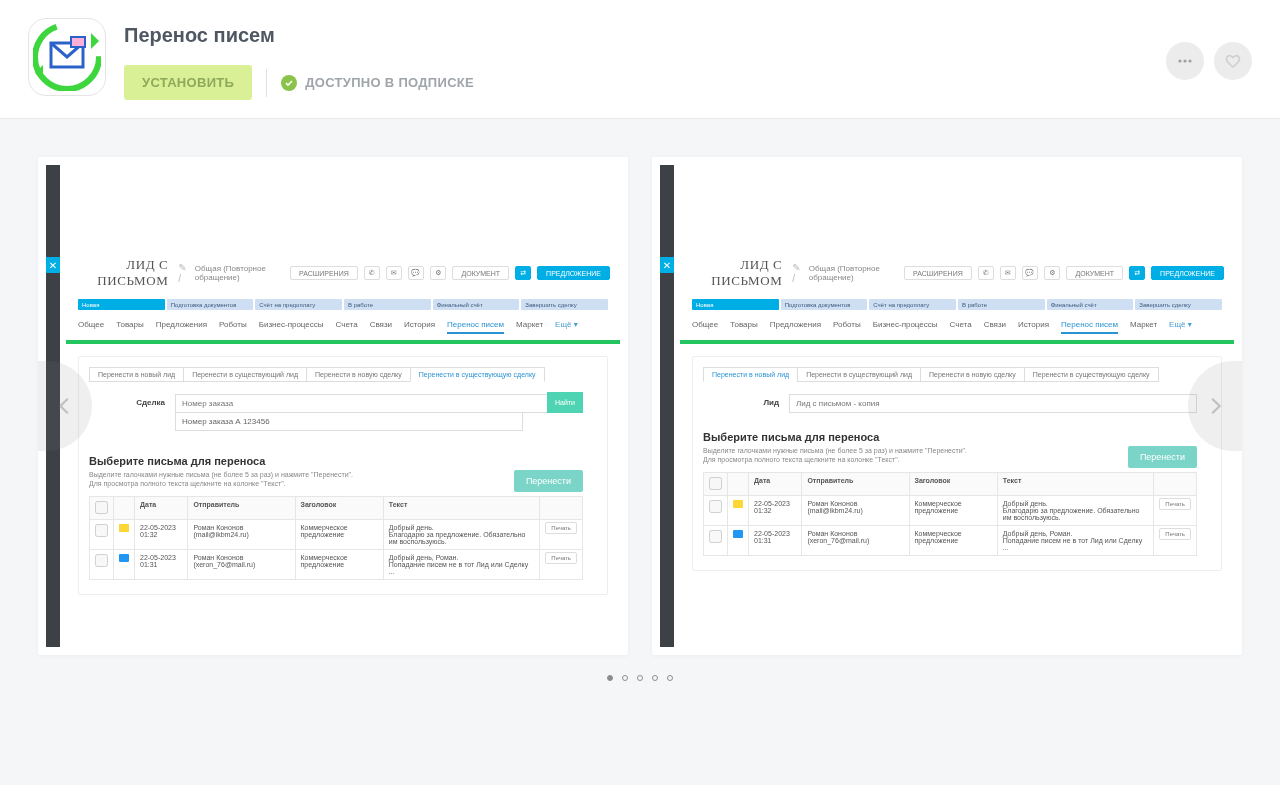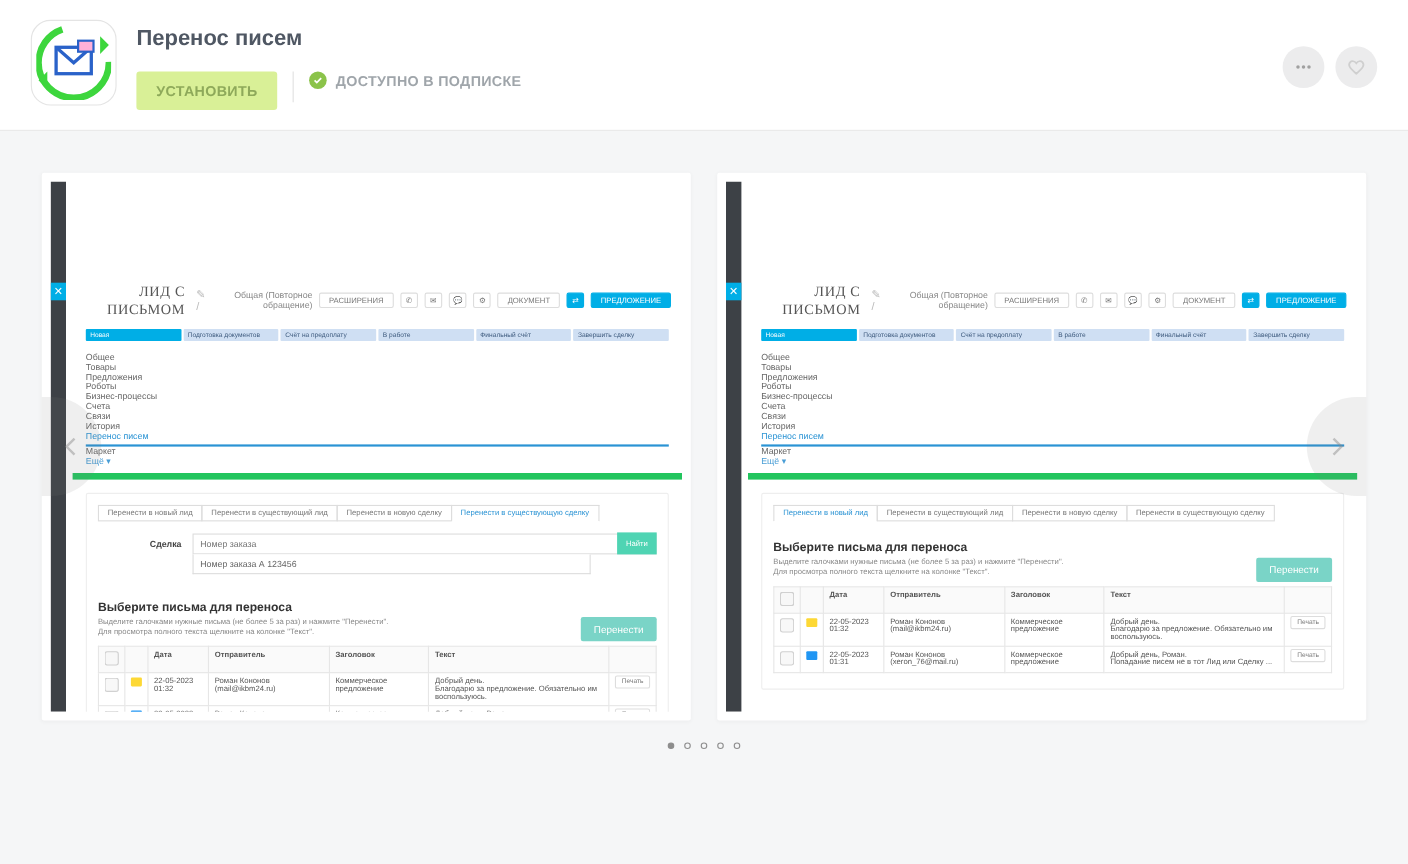--- a/index.html
+++ b/index.html
@@ -2,51 +2,51 @@
 <html><head>
 <meta charset="utf-8">
 <style>
 * { margin: 0; padding: 0; box-sizing: border-box; }
 body { font-family: -apple-system, BlinkMacSystemFont, "Segoe UI", Helvetica, Arial, sans-serif; background: #f5f6f7; color: #333; }
 .header { background: #fff; padding: 18px 28px; display: flex; align-items: flex-start; gap: 18px; border-bottom: 1px solid #e8e8e8; }
 .app-icon { width: 78px; height: 78px; border-radius: 18px; border: 1px solid #e4e4e4; display: flex; align-items: center; justify-content: center; position: relative; overflow: hidden; background: #fff; }
 .app-icon svg { width: 68px; height: 68px; }
 .header-body { flex: 1; padding-top: 6px; }
 .app-title { font-size: 20px; font-weight: 600; color: #4f5763; margin-bottom: 18px; }
-.header-actions-row { display: flex; align-items: flex-start; gap: 14px; }
+.header-actions-row { display: flex; align-items: center; gap: 14px; }
 .install-btn { background: #d9f097; color: #8ea95a; font-weight: 700; font-size: 13px; letter-spacing: 0.3px; padding: 10px 18px; border-radius: 3px; border: none; cursor: pointer; }
 .sep { width: 1px; height: 28px; background: #e0e0e0; }
 .subscription-badge { display: flex; align-items: center; gap: 8px; color: #9fa5aa; font-weight: 700; font-size: 13px; letter-spacing: 0.3px; }
 .check-circle { width: 16px; height: 16px; border-radius: 50%; background: #8bc34a; display: flex; align-items: center; justify-content: center; }
 .check-circle svg { width: 10px; height: 10px; }
 .header-right { display: flex; gap: 10px; align-items: flex-start; padding-top: 24px; }
 .circle-btn { width: 38px; height: 38px; border-radius: 50%; background: #ececed; border: none; display: flex; align-items: center; justify-content: center; cursor: pointer; }
 .circle-btn svg { width: 20px; height: 20px; }
 .gallery-wrap { position: relative; padding: 38px; display: flex; justify-content: center; }
 .gallery { display: flex; gap: 24px; max-width: 1204px; width: 100%; }
 .slide { flex: 1; background: #fff; border-radius: 2px; box-shadow: 0 1px 4px rgba(0,0,0,0.04); height: 498px; padding: 0; overflow: hidden; position: relative; }
 .slide-inner { position: absolute; inset: 0; padding: 8px; display: flex; }
 .mock { flex: 1; background: #fff; position: relative; overflow: hidden; }
 .mock-left-slit { position: absolute; left: 0; top: 0; bottom: 0; width: 14px; background: #3d4146; }
 .mock-close { position: absolute; left: 0; top: 92px; width: 14px; height: 16px; background: #00aee6; display: flex; align-items: center; justify-content: center; color: #fff; font-size: 10px; }
 .mock-top-gap { height: 86px; }
 .mock-header-row { margin-left: 20px; padding: 6px 10px 6px 14px; display: flex; align-items: center; gap: 6px; background: #fff; font-size: 10px; }
 .mock-title { color: #555; font-family: Georgia, serif; font-size: 13px; letter-spacing: 0.6px; margin-right: 4px; text-align: right; }
-.mock-sub { color: #888; font-size: 8px; text-align: right; }
+.mock-sub { color: #888; font-size: 8px; }
 .mock-header-icons { margin-left: auto; display: flex; gap: 6px; align-items: center; }
 .tiny-btn { border: 1px solid #ddd; border-radius: 2px; height: 14px; min-width: 16px; padding: 0 3px; font-size: 7px; color: #777; display: flex; align-items: center; justify-content: center; background: #fff; }
 .tiny-btn.blue { background: #00aee6; border-color: #00aee6; color: #fff; }
 .tiny-btn.wide { padding: 0 8px; }
 .stages { margin-left: 20px; display: flex; gap: 2px; padding: 4px 12px; }
 .stage { flex: 1; height: 11px; background: #cfdff3; font-size: 6px; color: #3d5a7d; display: flex; align-items: center; padding-left: 4px; border-radius: 1px; }
 .stage.active { background: #00aee6; color: #fff; }
-.tabbar { margin-left: 20px; display: flex; padding: 6px 12px; font-size: 8px; color: #666; border-bottom: 6px solid #22c55e; flex-direction: column; }
+.tabbar { margin-left: 20px; display: flex; gap: 12px; padding: 6px 12px; font-size: 8px; color: #666; border-bottom: 4px solid #22c55e; }
 .tabbar span.active { color: #2a93d4; border-bottom: 2px solid #2a93d4; padding-bottom: 3px; }
 .tabbar span.more { color: #4a9ed6; }
-.panel { margin: 12px 12px 0 32px; background: #fff; border: 1px solid #eee; border-radius: 2px; padding: 10px 10px 14px 10px; }
+.panel { margin: 12px 12px 0 32px; background: #fff; border: 1px solid #eee; border-radius: 2px; padding: 10px 24px 14px 10px; }
 .sub-tabs { display: flex; gap: 0; font-size: 7px; margin-bottom: 10px; }
 .sub-tab { border: 1px solid #ddd; padding: 3px 8px; color: #777; margin-right: -1px; }
 .sub-tab.active { color: #2a93d4; border-bottom: 1px solid #fff; }
 .form-row { display: flex; align-items: center; gap: 10px; margin-bottom: 10px; }
 .form-label { width: 76px; text-align: right; font-size: 8px; font-weight: 700; color: #444; }
 .form-input-wrap { flex: 1; position: relative; }
 .form-input { width: 100%; border: 1px solid #ddd; font-size: 8px; padding: 4px 6px; color: #777; }
 .find-btn { position: absolute; right: 0; top: 0; bottom: 0; background: #4fd4b3; color: #fff; font-size: 7px; padding: 0 8px; display: flex; align-items: center; border: none; }
 .dropdown-hint { position: absolute; top: 100%; left: 0; right: 60px; border: 1px solid #ddd; border-top: none; background: #fff; font-size: 8px; color: #666; padding: 4px 6px; }
 .section-title { font-size: 11px; font-weight: 700; color: #333; margin-top: 18px; }
@@ -274,20 +274,26 @@
           </div>
 
           <div class="panel">
             <div class="sub-tabs">
               <div class="sub-tab active">Перенести в новый лид</div>
               <div class="sub-tab">Перенести в существующий лид</div>
               <div class="sub-tab">Перенести в новую сделку</div>
               <div class="sub-tab">Перенести в существующую сделку</div>
             </div>
 
+            <div class="form-row">
+              <div class="form-label">Лид</div>
+              <div class="form-input-wrap">
+                <input class="form-input" value="Лид с письмом - копия" style="">
+              </div>
+            </div>
 
             <div class="section-title">Выберите письма для переноса</div>
             <div class="section-desc">
               <span>Выделите галочками нужные письма (не более 5 за раз) и нажмите "Перенести".</span><br>
               <span>Для просмотра полного текста щелкните на колонке "Текст".</span>
             </div>
             <button class="transfer-btn">Перенести</button>
 
             <table class="tbl">
               <thead>

